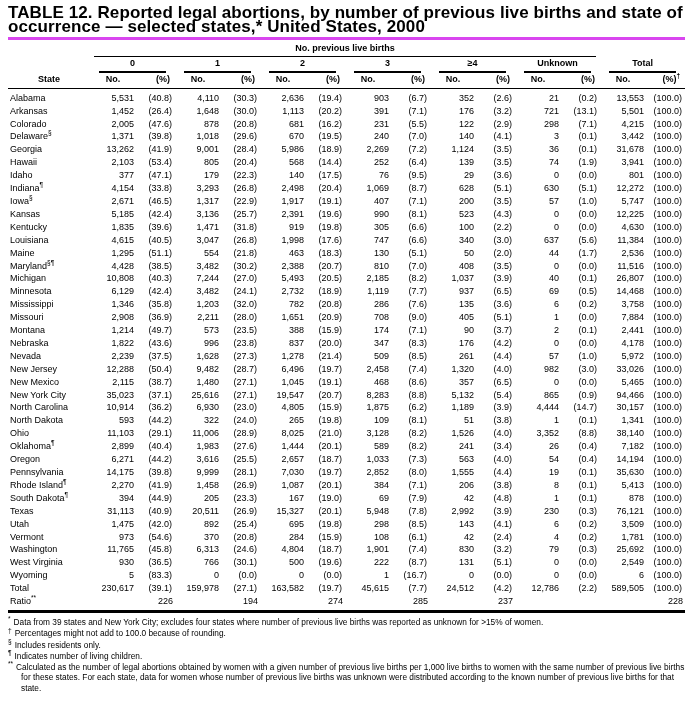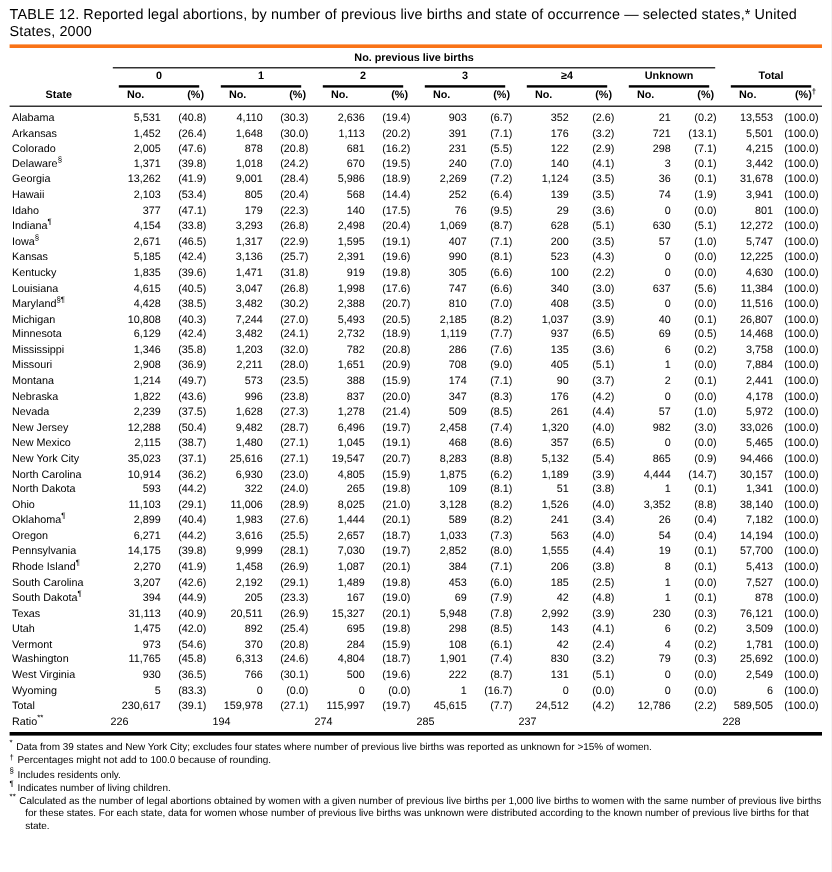--- a/index.html
+++ b/index.html
@@ -3,26 +3,26 @@
 <meta charset="utf-8">
 <style>
   * { box-sizing: border-box; margin: 0; padding: 0; }
   html, body { background: #e8e8e8; }
   body { font-family: "Liberation Sans", sans-serif; color: #000; }
   .page {
     width: 693px; height: 727px; background: #fff;
     padding: 6px 8px; overflow: hidden; position: relative;
   }
   .title {
-    font-size: 12px; font-weight: normal; line-height: 13.5px;
+    font-size: 17px; font-weight: bold; line-height: 13.5px;
     letter-spacing: 0.1px; margin-bottom: 4px;
   }
   table {
     width: 100%; border-collapse: collapse; table-layout: fixed;
-    border-top: 3px solid #f97316;
+    border-top: 3px solid #d946ef;
   }
   col.c-state { width: 82px; }
   col.c-no { width: 50px; }
   col.c-pct { width: 35px; }
   th, td { font-size: 9px; line-height: 12.9px; padding: 0 2px; vertical-align: bottom; white-space: nowrap; }
   thead th { font-weight: bold; }
   .spanner-row th { padding-top: 2px; }
   .spanline {
     text-align: center; border-bottom: 1px solid #000;
     padding-bottom: 1px; margin: 0 2px; font-weight: bold;
@@ -32,21 +32,21 @@
     padding-bottom: 1px; margin: 0 7px; font-weight: bold;
   }
   .sub-row th { border-bottom: 1.5px solid #000; padding-bottom: 2px; }
   .state-h { text-align: center; }
   .num-h { text-align: center; padding-right: 6px; }
   .pct-h { text-align: right; padding-right: 5px; }
   td.state { text-align: left; }
   td.num { text-align: right; padding-right: 6px; }
   td.pct { text-align: right; padding-right: 3px; }
   tr.first-data td { padding-top: 3px; }
-  td.ratio-val { text-align: left; }
+  td.ratio-val { text-align: right; }
   tr.ratio-row td { border-bottom: 3px solid #000; padding-bottom: 2px; }
   sup, .supmark {
     font-size: 6.5px; vertical-align: super; line-height: 0;
   }
   .footnotes { margin-top: 4px; }
   .fn {
     font-size: 8.3px; line-height: 10.3px;
     padding-left: 13px; text-indent: -13px; margin-bottom: 1px;
   }
   .fn .supmark { padding-right: 3px; }
@@ -174,21 +174,21 @@
           <td class="num">298</td>
           <td class="pct">(7.1)</td>
           <td class="num">4,215</td>
           <td class="pct">(100.0)</td>
         </tr>
         <tr>
           <td class="state">Delaware<sup>§</sup></td>
           <td class="num">1,371</td>
           <td class="pct">(39.8)</td>
           <td class="num">1,018</td>
-          <td class="pct">(24.2)</td>
+          <td class="pct">(29.6)</td>
           <td class="num">670</td>
           <td class="pct">(19.5)</td>
           <td class="num">240</td>
           <td class="pct">(7.0)</td>
           <td class="num">140</td>
           <td class="pct">(4.1)</td>
           <td class="num">3</td>
           <td class="pct">(0.1)</td>
           <td class="num">3,442</td>
           <td class="pct">(100.0)</td>
@@ -260,21 +260,21 @@
           <td class="pct">(5.1)</td>
           <td class="num">12,272</td>
           <td class="pct">(100.0)</td>
         </tr>
         <tr>
           <td class="state">Iowa<sup>§</sup></td>
           <td class="num">2,671</td>
           <td class="pct">(46.5)</td>
           <td class="num">1,317</td>
           <td class="pct">(22.9)</td>
-          <td class="num">1,595</td>
+          <td class="num">1,917</td>
           <td class="pct">(19.1)</td>
           <td class="num">407</td>
           <td class="pct">(7.1)</td>
           <td class="num">200</td>
           <td class="pct">(3.5)</td>
           <td class="num">57</td>
           <td class="pct">(1.0)</td>
           <td class="num">5,747</td>
           <td class="pct">(100.0)</td>
         </tr>
@@ -323,20 +323,37 @@
           <td class="num">747</td>
           <td class="pct">(6.6)</td>
           <td class="num">340</td>
           <td class="pct">(3.0)</td>
           <td class="num">637</td>
           <td class="pct">(5.6)</td>
           <td class="num">11,384</td>
           <td class="pct">(100.0)</td>
         </tr>
         <tr>
+          <td class="state">Maine</td>
+          <td class="num">1,295</td>
+          <td class="pct">(51.1)</td>
+          <td class="num">554</td>
+          <td class="pct">(21.8)</td>
+          <td class="num">463</td>
+          <td class="pct">(18.3)</td>
+          <td class="num">130</td>
+          <td class="pct">(5.1)</td>
+          <td class="num">50</td>
+          <td class="pct">(2.0)</td>
+          <td class="num">44</td>
+          <td class="pct">(1.7)</td>
+          <td class="num">2,536</td>
+          <td class="pct">(100.0)</td>
+        </tr>
+        <tr>
           <td class="state">Maryland<sup>§¶</sup></td>
           <td class="num">4,428</td>
           <td class="pct">(38.5)</td>
           <td class="num">3,482</td>
           <td class="pct">(30.2)</td>
           <td class="num">2,388</td>
           <td class="pct">(20.7)</td>
           <td class="num">810</td>
           <td class="pct">(7.0)</td>
           <td class="num">408</td>
@@ -608,58 +625,41 @@
           <td class="num">9,999</td>
           <td class="pct">(28.1)</td>
           <td class="num">7,030</td>
           <td class="pct">(19.7)</td>
           <td class="num">2,852</td>
           <td class="pct">(8.0)</td>
           <td class="num">1,555</td>
           <td class="pct">(4.4)</td>
           <td class="num">19</td>
           <td class="pct">(0.1)</td>
-          <td class="num">57,700</td>
+          <td class="num">35,630</td>
           <td class="pct">(100.0)</td>
         </tr>
         <tr>
           <td class="state">Rhode Island<sup>¶</sup></td>
           <td class="num">2,270</td>
           <td class="pct">(41.9)</td>
           <td class="num">1,458</td>
           <td class="pct">(26.9)</td>
           <td class="num">1,087</td>
           <td class="pct">(20.1)</td>
           <td class="num">384</td>
           <td class="pct">(7.1)</td>
           <td class="num">206</td>
           <td class="pct">(3.8)</td>
           <td class="num">8</td>
           <td class="pct">(0.1)</td>
           <td class="num">5,413</td>
           <td class="pct">(100.0)</td>
         </tr>
         <tr>
-          <td class="state">South Carolina</td>
-          <td class="num">3,207</td>
-          <td class="pct">(42.6)</td>
-          <td class="num">2,192</td>
-          <td class="pct">(29.1)</td>
-          <td class="num">1,489</td>
-          <td class="pct">(19.8)</td>
-          <td class="num">453</td>
-          <td class="pct">(6.0)</td>
-          <td class="num">185</td>
-          <td class="pct">(2.5)</td>
-          <td class="num">1</td>
-          <td class="pct">(0.0)</td>
-          <td class="num">7,527</td>
-          <td class="pct">(100.0)</td>
-        </tr>
-        <tr>
           <td class="state">South Dakota<sup>¶</sup></td>
           <td class="num">394</td>
           <td class="pct">(44.9)</td>
           <td class="num">205</td>
           <td class="pct">(23.3)</td>
           <td class="num">167</td>
           <td class="pct">(19.0)</td>
           <td class="num">69</td>
           <td class="pct">(7.9)</td>
           <td class="num">42</td>
@@ -770,21 +770,21 @@
           <td class="pct">(0.0)</td>
           <td class="num">6</td>
           <td class="pct">(100.0)</td>
         </tr>
         <tr>
           <td class="state">Total</td>
           <td class="num">230,617</td>
           <td class="pct">(39.1)</td>
           <td class="num">159,978</td>
           <td class="pct">(27.1)</td>
-          <td class="num">115,997</td>
+          <td class="num">163,582</td>
           <td class="pct">(19.7)</td>
           <td class="num">45,615</td>
           <td class="pct">(7.7)</td>
           <td class="num">24,512</td>
           <td class="pct">(4.2)</td>
           <td class="num">12,786</td>
           <td class="pct">(2.2)</td>
           <td class="num">589,505</td>
           <td class="pct">(100.0)</td>
         </tr>

